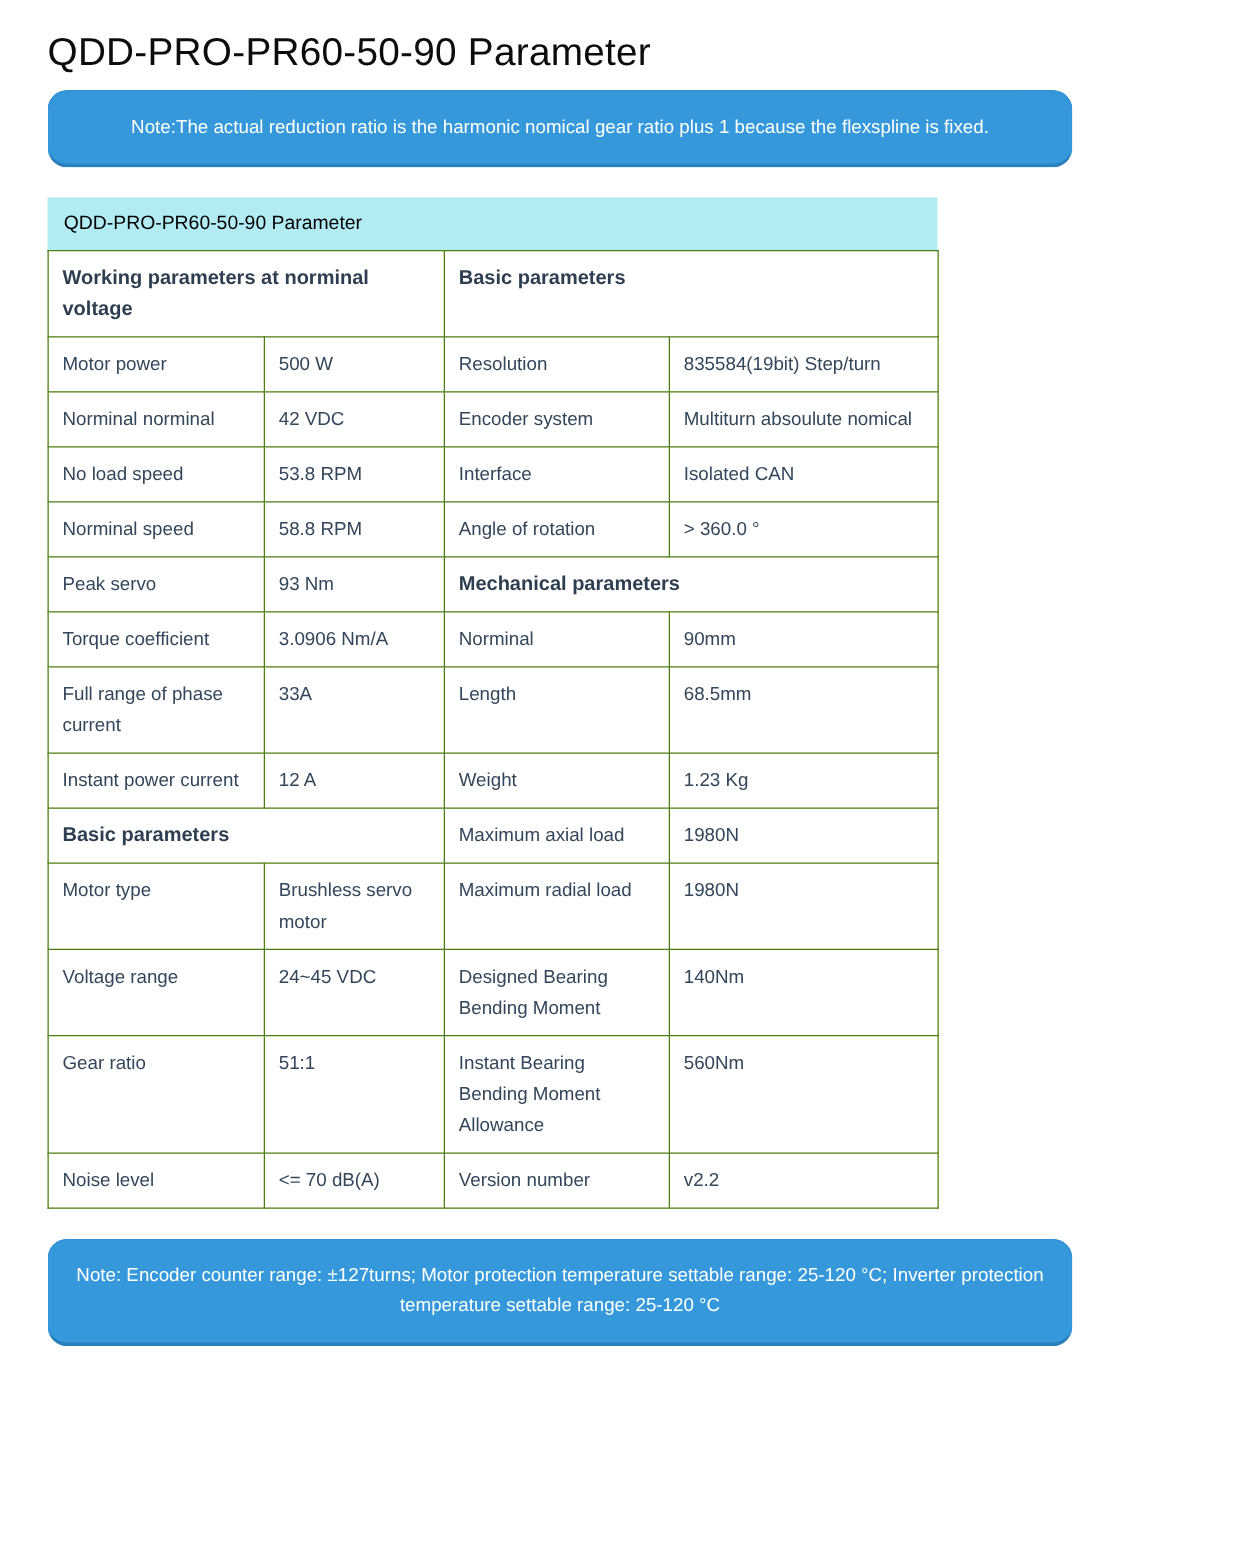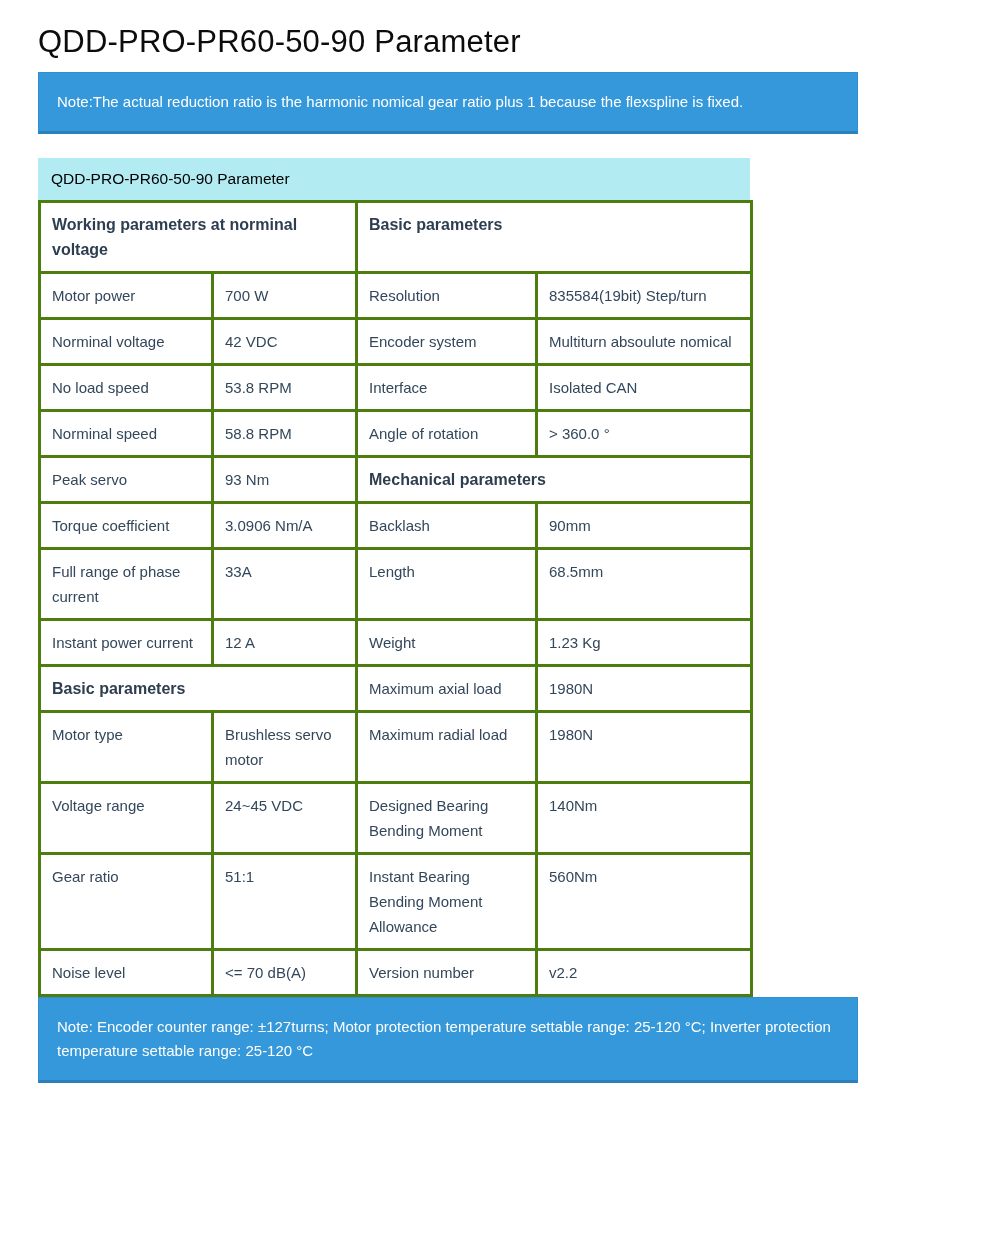--- a/index.html
+++ b/index.html
@@ -19,46 +19,47 @@
     font-weight: 400;
     color: #0c0c0c;
     margin: 0 0 12px 0;
     letter-spacing: 0.2px;
   }
   .note {
     width: 820px;
     background: #3498db;
     border: 1px solid #2f8fd0;
     border-bottom: 3px solid #2a80ba;
-    border-radius: 0;
+    border-radius: 16px;
     color: #ffffff;
     font-size: 15px;
     line-height: 24px;
     padding: 17px 18px;
+    text-align: center;
   }
   .note-top { margin-bottom: 24px; }
-  .note-bottom { }
+  .note-bottom { margin-top: 24px; }
   .table-wrap { width: 712px; }
   .table-title-bar {
     background: #b2ebf2;
     height: 42px;
     line-height: 42px;
     padding: 0 13px;
     font-size: 15.5px;
     color: #000000;
     white-space: nowrap;
     overflow: hidden;
   }
   table.spec {
     border-collapse: collapse;
     width: 712px;
     table-layout: fixed;
   }
   table.spec td {
-    border: 3px solid #4d7c0f;
+    border: 1px solid #4d7c0f;
     padding: 9px 11px;
     font-size: 15px;
     line-height: 25px;
     color: #33475b;
     vertical-align: top;
     word-wrap: break-word;
   }
   table.spec td.section {
     font-weight: 700;
     font-size: 16px;
@@ -88,26 +89,26 @@
         <col style="width:180px">
         <col style="width:215px">
       </colgroup>
       <tbody>
           <tr>
             <td colspan="2" class="section">Working parameters at norminal voltage</td>
             <td colspan="2" class="section">Basic parameters</td>
           </tr>
           <tr>
             <td>Motor power</td>
-            <td>700 W</td>
+            <td>500 W</td>
             <td>Resolution</td>
             <td>835584(19bit) Step/turn</td>
           </tr>
           <tr>
-            <td>Norminal voltage</td>
+            <td>Norminal norminal</td>
             <td>42 VDC</td>
             <td>Encoder system</td>
             <td>Multiturn absoulute nomical</td>
           </tr>
           <tr>
             <td>No load speed</td>
             <td>53.8 RPM</td>
             <td>Interface</td>
             <td>Isolated CAN</td>
           </tr>
@@ -118,21 +119,21 @@
             <td>&gt; 360.0 °</td>
           </tr>
           <tr>
             <td>Peak servo</td>
             <td>93 Nm</td>
             <td colspan="2" class="section">Mechanical parameters</td>
           </tr>
           <tr>
             <td>Torque coefficient</td>
             <td>3.0906 Nm/A</td>
-            <td>Backlash</td>
+            <td>Norminal</td>
             <td>90mm</td>
           </tr>
           <tr>
             <td>Full range of phase current</td>
             <td>33A</td>
             <td>Length</td>
             <td>68.5mm</td>
           </tr>
           <tr>
             <td>Instant power current</td>

